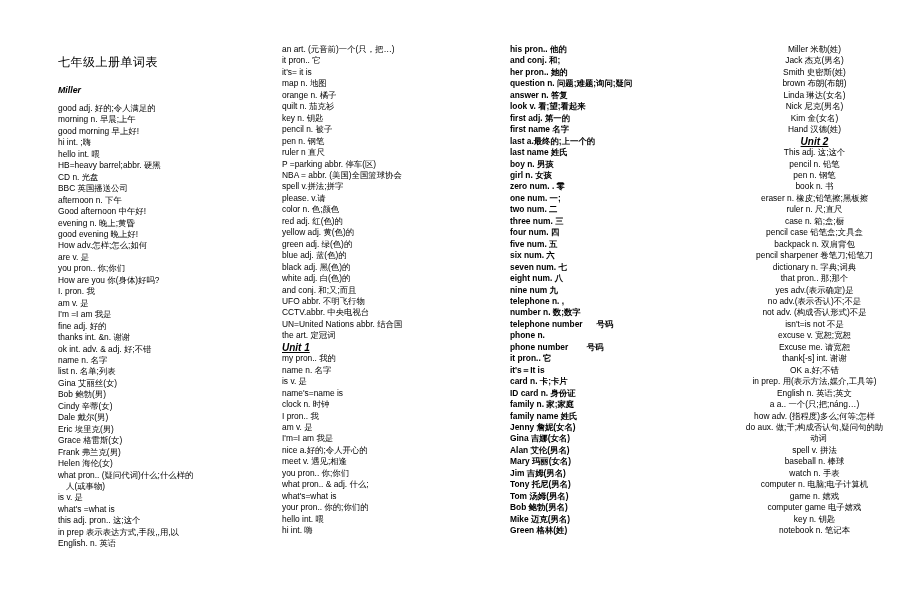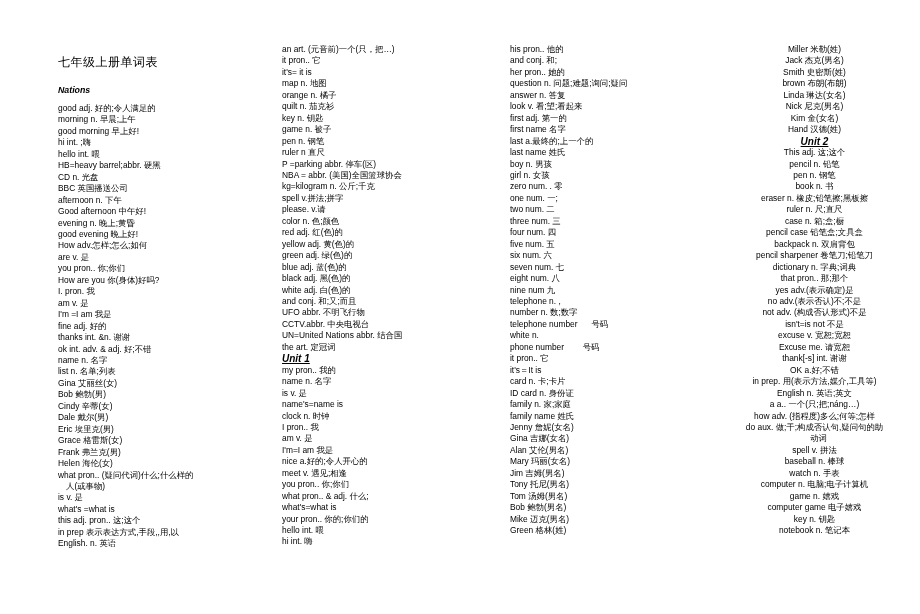--- a/index.html
+++ b/index.html
@@ -36,21 +36,21 @@
     top: 0;
     width: 920px;
     height: 614px;
   }
   .col {
     position: absolute;
     top: 44px;
   }
   .col-1 { left: 58px;  width: 205px; }
   .col-2 { left: 282px; width: 215px; }
-  .col-3 { left: 510px; width: 200px; }
+  .col-3 { left: 510px; width: 200px; font-weight: bold; }
   .col-4 { left: 717px; width: 195px; text-align: center; }
 
   .col-1 .col-body { padding-top: 40px; }
 
   .entry {
     font-size: 8.4px;
     line-height: 11.45px;
     white-space: pre-wrap;
     word-break: break-word;
     color: #000;
@@ -76,21 +76,21 @@
 </head>
 <body>
 
 <div class="page">
 
   <h1 class="doc-title">七年级上册单词表</h1>
 
   <div class="columns">
     <div class="col col-1">
       <div class="col-body">
-          <div class="starter">Nations</div>
+          <div class="starter">Miller</div>
           <div class="entry">good adj. 好的;令人满足的</div>
           <div class="entry">morning n. 早晨;上午</div>
           <div class="entry">good morning 早上好!</div>
           <div class="entry">hi int. ;嗨</div>
           <div class="entry">hello int. 喂</div>
           <div class="entry">HB=heavy barrel;abbr. 硬黑</div>
           <div class="entry">CD n. 光盘</div>
           <div class="entry">BBC 英国播送公司</div>
           <div class="entry">afternoon n. 下午</div>
           <div class="entry">Good afternoon 中午好!</div>
@@ -127,26 +127,25 @@
     </div>
     <div class="col col-2">
       <div class="col-body">
           <div class="entry">an art. (元音前)一个(只，把…)</div>
           <div class="entry">it pron.. 它</div>
           <div class="entry">it's= it is</div>
           <div class="entry">map n. 地图</div>
           <div class="entry">orange n. 橘子</div>
           <div class="entry">quilt n. 茄克衫</div>
           <div class="entry">key n. 钥匙</div>
-          <div class="entry">game n. 被子</div>
+          <div class="entry">pencil n. 被子</div>
           <div class="entry">pen n. 钢笔</div>
           <div class="entry">ruler n 直尺</div>
           <div class="entry">P =parking abbr. 停车(区)</div>
           <div class="entry">NBA = abbr. (美国)全国篮球协会</div>
-          <div class="entry">kg=kilogram n. 公斤;千克</div>
           <div class="entry">spell v.拼法;拼字</div>
           <div class="entry">please. v.请</div>
           <div class="entry">color n. 色;颜色</div>
           <div class="entry">red adj. 红(色)的</div>
           <div class="entry">yellow adj. 黄(色)的</div>
           <div class="entry">green adj. 绿(色)的</div>
           <div class="entry">blue adj. 蓝(色)的</div>
           <div class="entry">black adj. 黑(色)的</div>
           <div class="entry">white adj. 白(色)的</div>
           <div class="entry">and conj. 和;又;而且</div>
@@ -193,21 +192,21 @@
           <div class="entry">three num. 三</div>
           <div class="entry">four num. 四</div>
           <div class="entry">five num. 五</div>
           <div class="entry">six num. 六</div>
           <div class="entry">seven num. 七</div>
           <div class="entry">eight num. 八</div>
           <div class="entry">nine num 九</div>
           <div class="entry">telephone n. ,</div>
           <div class="entry">number n. 数;数字</div>
           <div class="entry">telephone number      号码</div>
-          <div class="entry">white n.</div>
+          <div class="entry">phone n.</div>
           <div class="entry">phone number        号码</div>
           <div class="entry">it pron.. 它</div>
           <div class="entry">it's＝It is</div>
           <div class="entry">card n. 卡;卡片</div>
           <div class="entry">ID card n. 身份证</div>
           <div class="entry">family n. 家;家庭</div>
           <div class="entry">family name 姓氏</div>
           <div class="entry">Jenny 詹妮(女名)</div>
           <div class="entry">Gina 吉娜(女名)</div>
           <div class="entry">Alan 艾伦(男名)</div>

